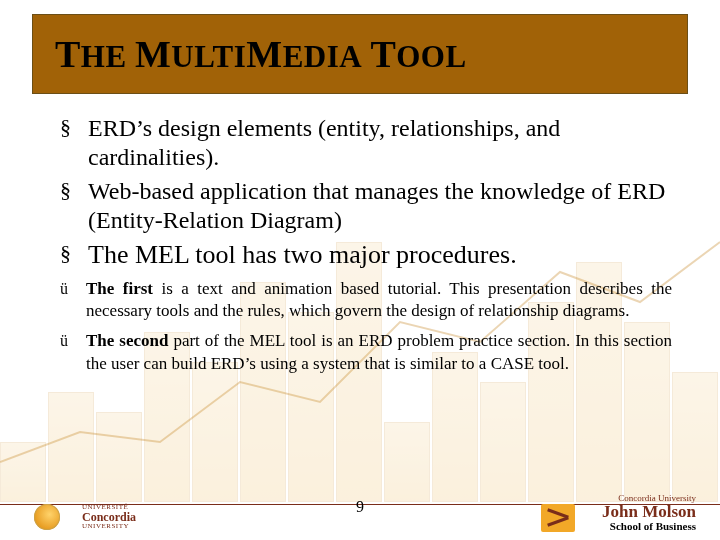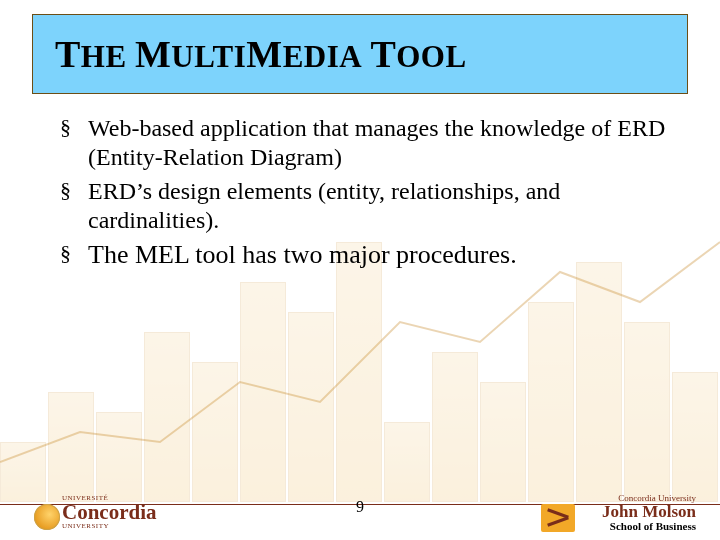--- a/index.html
+++ b/index.html
@@ -29,21 +29,21 @@
     position: absolute;
     left: 0; right: 0; bottom: 38px; height: 300px;
     z-index: 0;
     opacity: 0.35;
   }
   
   .titleband {
     position: absolute;
     left: 32px; right: 32px; top: 14px;
     height: 80px;
-    background: #7dd3fc;
+    background: #a16207;
     border: 1px solid #6b4e16;
     display: flex; align-items: center;
     padding-left: 22px;
   }
   .titleband .title {
     color: #000000;
     font-weight: bold;
     font-size: 31px;
     letter-spacing: 0.5px;
   }
@@ -103,33 +103,33 @@
   .pagenum {
     position: absolute;
     left: 50%; transform: translateX(-50%);
     bottom: 24px;
     font-size: 16px;
     color: #000;
   }
   .logo-left {
     position: absolute;
     left: 34px; bottom: 10px;
-    display: flex; align-items: flex-end; gap: 2px;
+    display: flex; align-items: flex-end; gap: 22px;
   }
   .logo-left .sun {
     width: 26px; height: 26px;
     border-radius: 50%;
     background: radial-gradient(circle at 60% 40%, #ffd36b 0%, #e79b1f 70%);
     box-shadow: 0 0 0 1px #caa24a inset;
   }
   .logo-left .txt {
     font-size: 10px; line-height: 1.0; color: #7a2d1a;
     font-family: Georgia, serif;
   }
-  .logo-left .txt .cname { font-size: 21px; font-weight: bold; display: block; }
+  .logo-left .txt .cname { font-size: 12px; font-weight: bold; display: block; }
   .logo-left .txt .sub { font-size: 7px; letter-spacing: 0.5px; display:block; }
   .logo-right {
     position: absolute;
     right: 24px; bottom: 8px;
     text-align: right;
     display: flex; align-items: flex-end; gap: 8px;
   }
   .logo-right .mark {
     width: 34px; height: 28px;
     background: #f2a828;
@@ -180,25 +180,31 @@
   </svg>
 
   <div class="titleband">
     <div class="title">
       <span class="cap">T</span>HE&nbsp;<span class="cap">M</span>ULTI<span class="cap">M</span>EDIA&nbsp;<span class="cap">T</span>OOL
     </div>
   </div>
 
   <div class="content">
     <ul class="bullets1">
+      <li><span>ERD’s design elements (entity, relationships, and cardinalities).</span></li>
       <li><span>Web-based application that manages the knowledge of ERD (Entity-Relation Diagram)</span></li>
-      <li><span>ERD’s design elements (entity, relationships, and cardinalities).</span></li>
       <li class="small"><span>The MEL tool has two major procedures.</span></li>
     </ul>
     <ul class="bullets2">
+      <li>
+        <span class="lead">The first</span><span> is a text and animation based tutorial. This presentation describes the necessary tools and the rules, which govern the design of relationship diagrams.</span>
+      </li>
+      <li>
+        <span class="lead">The second</span><span> part of the MEL tool is an ERD problem practice section. In this section the user can build ERD’s using a system that is similar to a CASE tool.</span>
+      </li>
     </ul>
   </div>
 
   <div class="footer">
     <div class="footline"></div>
     <div class="pagenum">9</div>
 
     <div class="logo-left">
       <div class="sun"></div>
       <div class="txt">

